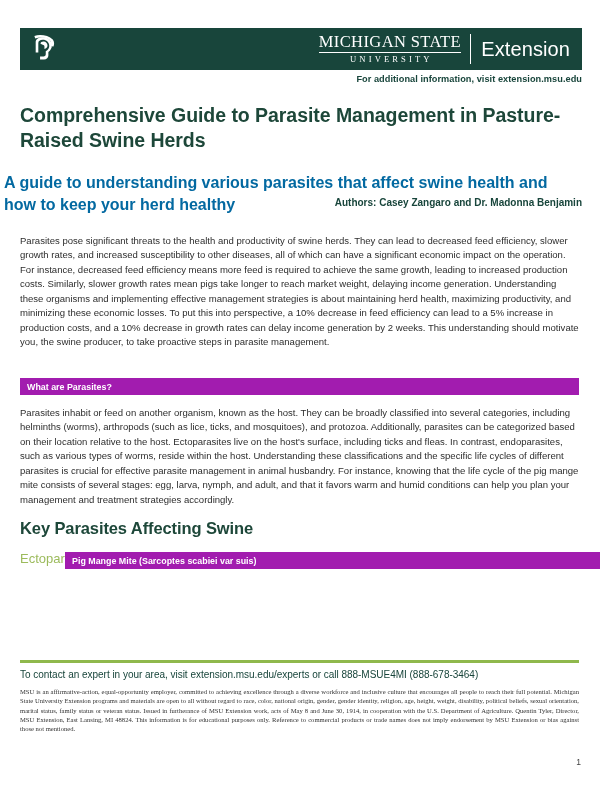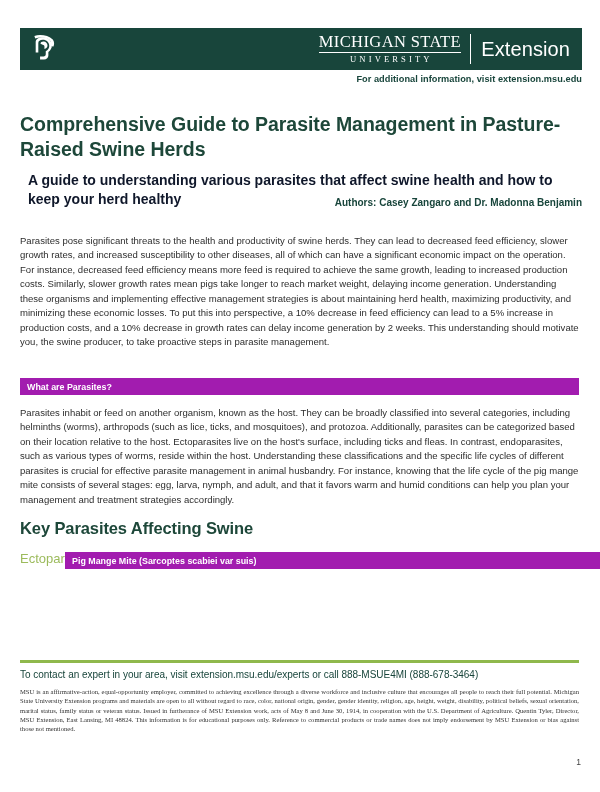--- a/index.html
+++ b/index.html
@@ -93,35 +93,35 @@
     color: #18453b;
     font-size: 9.2px;
     font-weight: bold;
     letter-spacing: 0.05px;
   }
 
   
   .doc-title {
     position: absolute;
     left: 20px;
-    top: 99px;
+    top: 90px;
     width: 556px;
     color: #1d4739;
     font-size: 19.5px;
     font-weight: bold;
     line-height: 1.28;
     letter-spacing: -0.05px;
   }
   .doc-subtitle {
     position: absolute;
-    left: 28px;
+    left: 4px;
     top: 159px;
     width: 556px;
-    color: #0f172a;
-    font-size: 14px;
+    color: #0369a1;
+    font-size: 16px;
     font-weight: bold;
     line-height: 1.36;
   }
   .doc-authors {
     position: absolute;
     right: 18px;
     top: 197px;
     color: #18453b;
     font-size: 10px;
     font-weight: bold;

